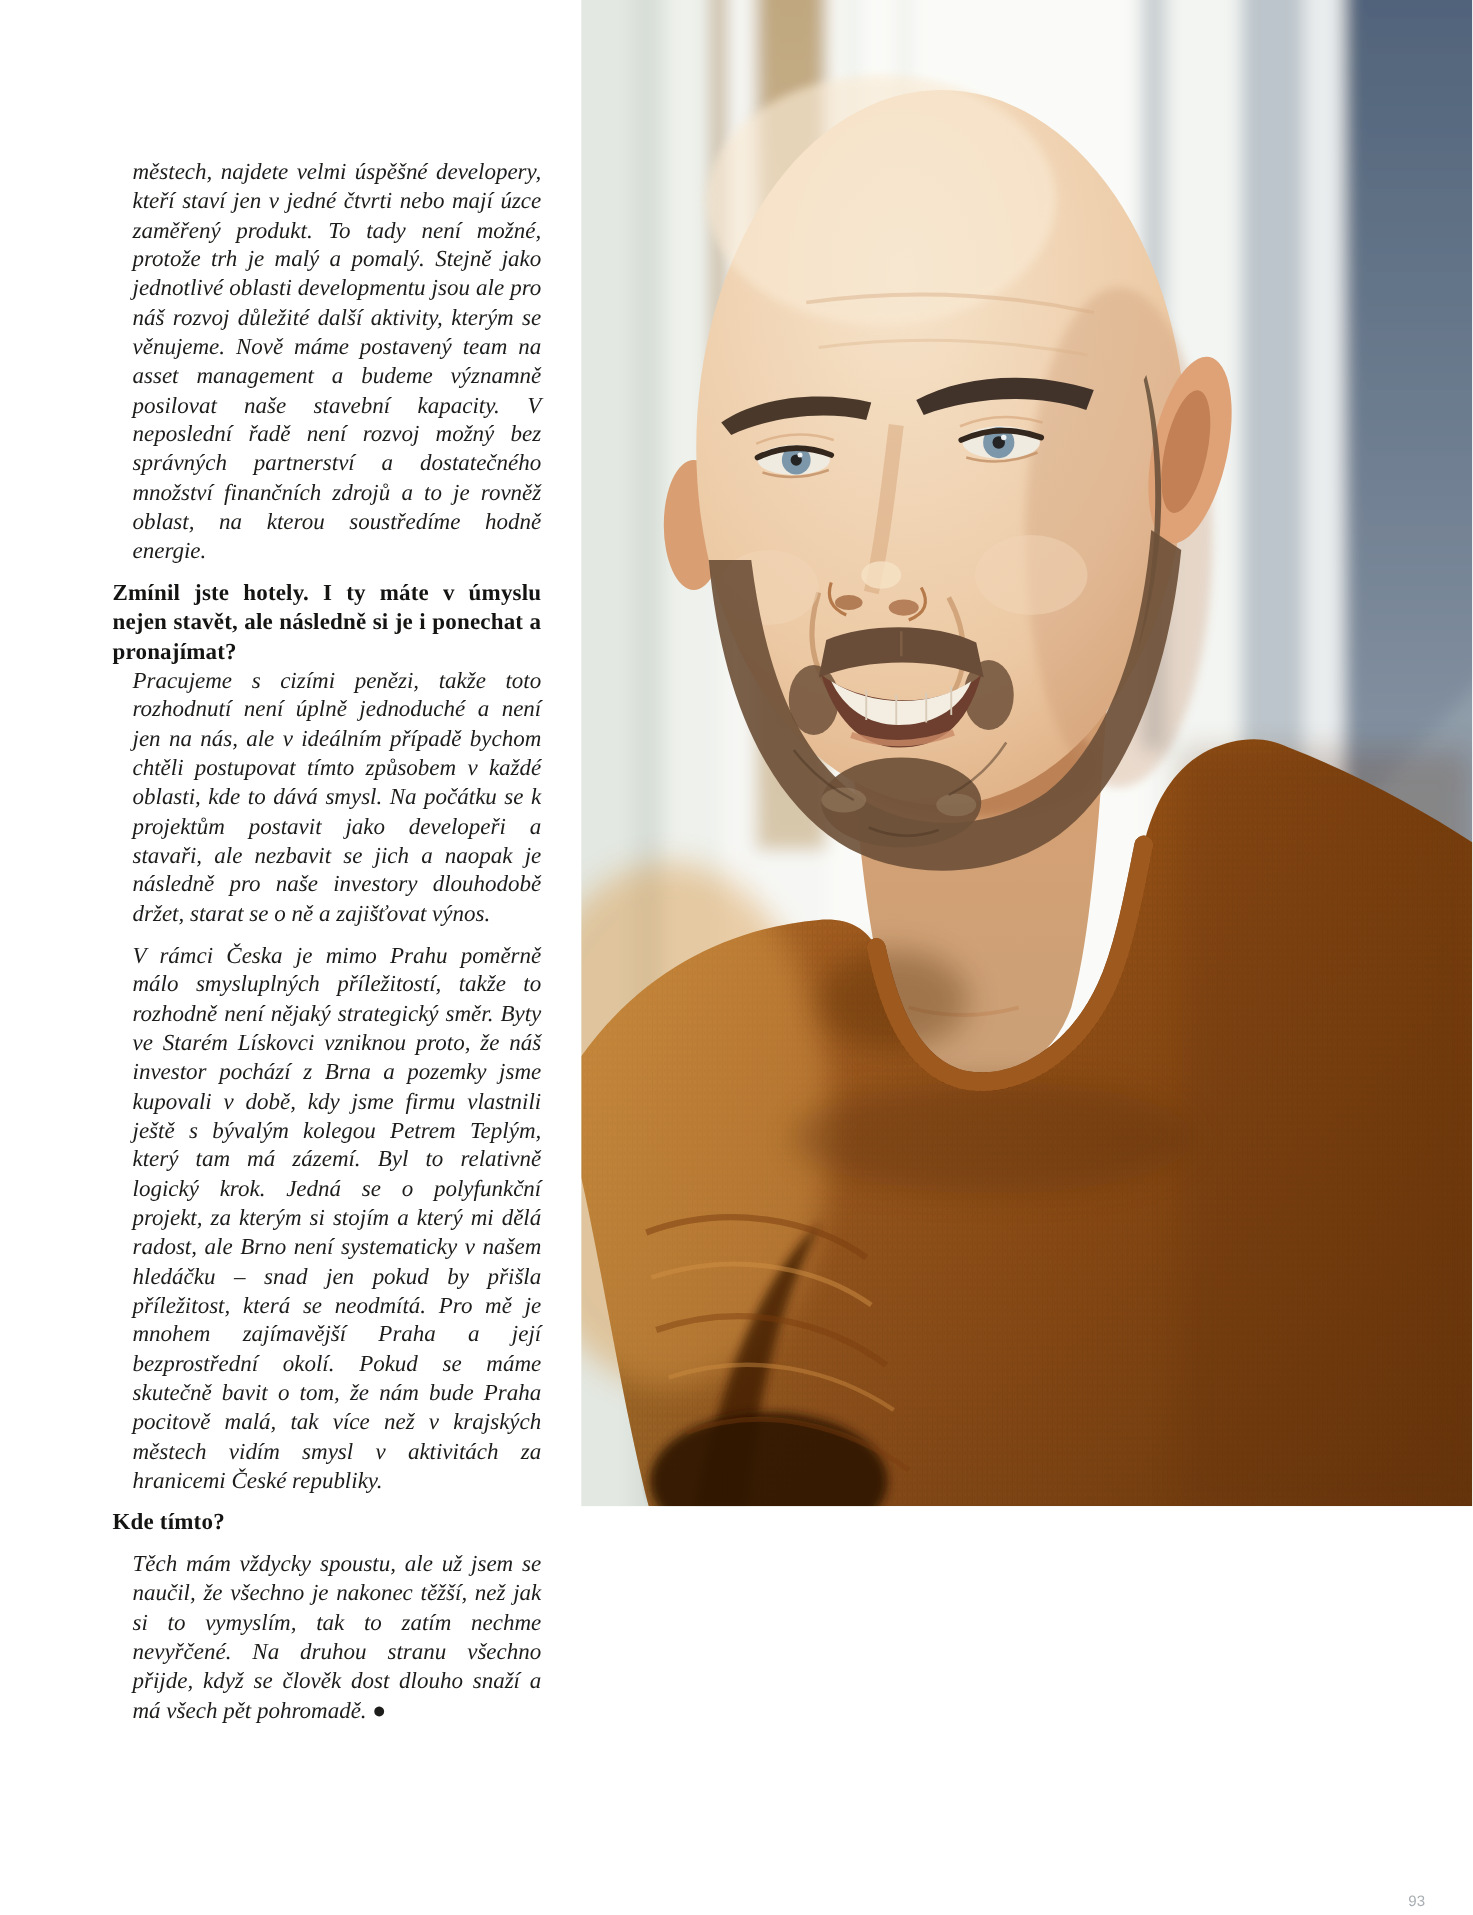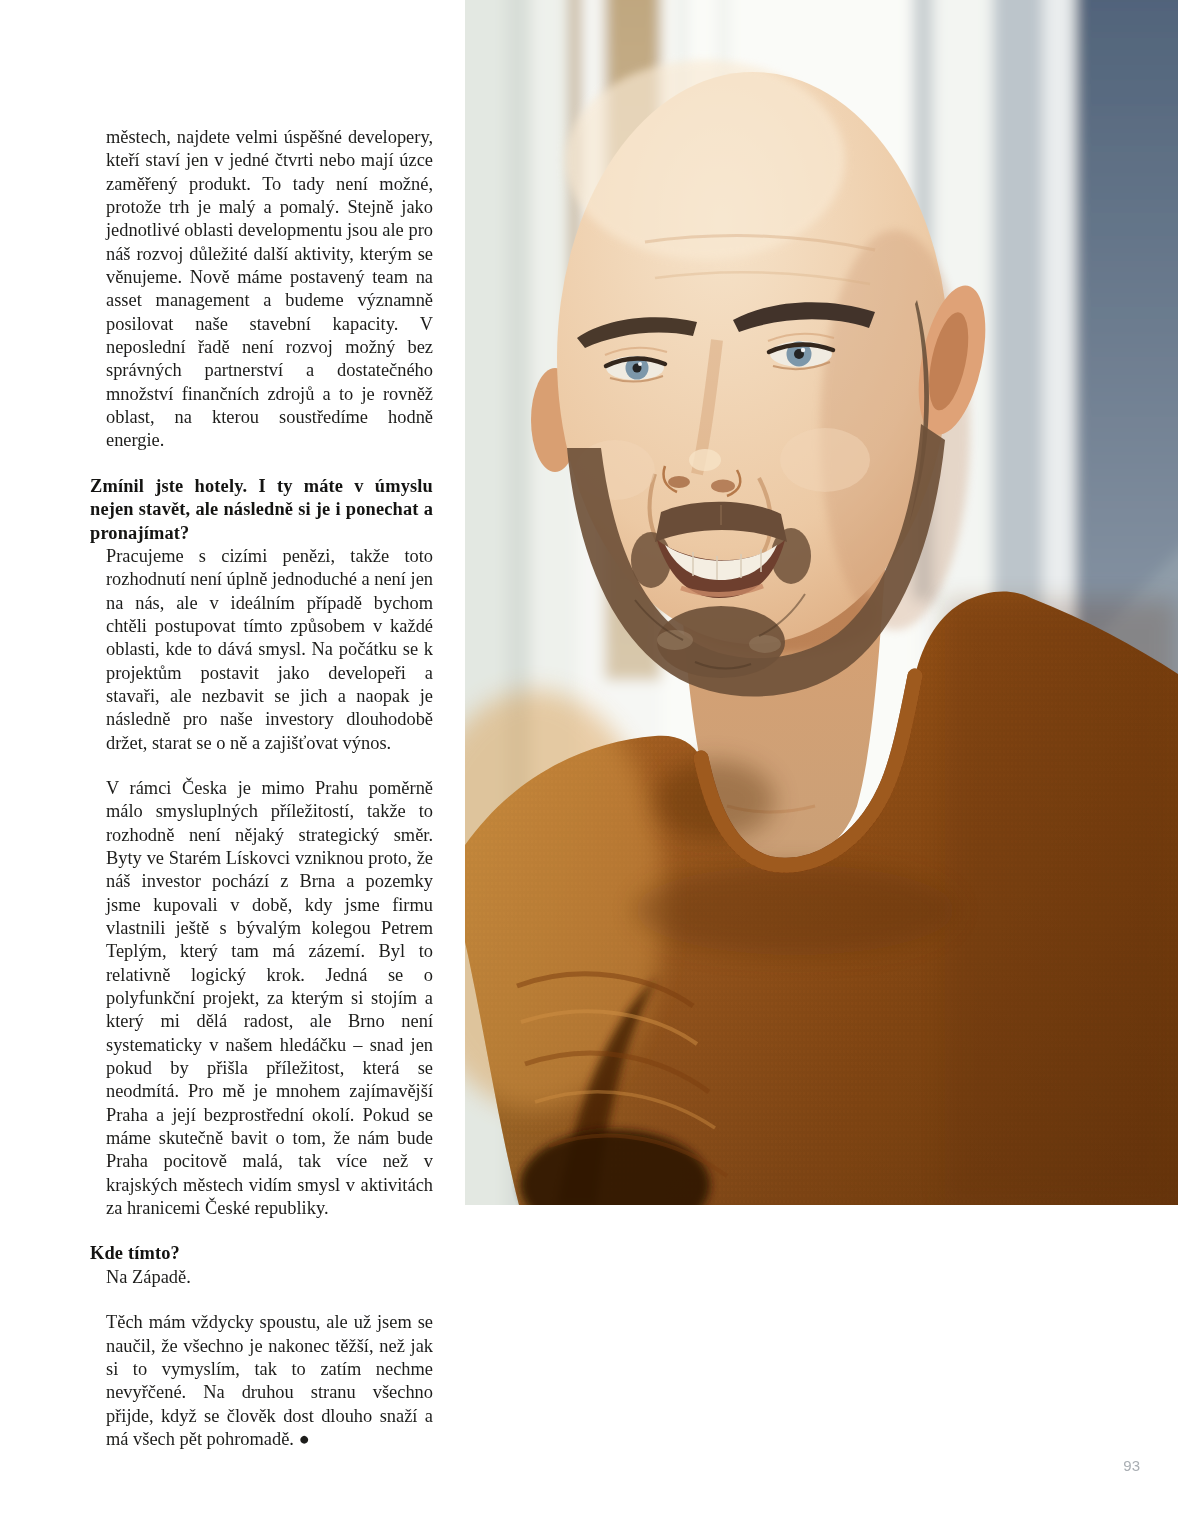--- a/index.html
+++ b/index.html
@@ -9,34 +9,34 @@
     -webkit-font-smoothing:antialiased;
   }
   .page{position:absolute;inset:0;overflow:hidden;}
 
   .text-col{
     position:absolute;left:90px;top:126px;width:343px;
     color:#1d1d1b;font-size:18.4px;line-height:23.35px;
     text-align:justify;hyphens:auto;-webkit-hyphens:auto;
   }
   .text-col p{margin:0;}
-  .answer,.intro{padding-left:16px;}
-  .qa{margin-top:22px;}
+  .answer,.intro{padding-left:16px;font-style:italic;}
+  .qa{margin-top:10px;}
   .question{font-weight:bold;letter-spacing:.15px;color:#141412;}
 
   .photo{
     position:absolute;left:465px;top:0;width:713px;height:1205px;
     margin:0;overflow:hidden;background:#f4f6f2;
   }
   .photo svg{display:block;}
 
   .page-number{
-    position:absolute;top:1457px;right:38px;
+    position:absolute;top:1514px;right:38px;
     font-family:"Liberation Sans", sans-serif;
-    font-size:15px;color:#a9aeb3;
+    font-size:12px;color:#a9aeb3;
   }
 </style>
 </head>
 <body>
 
 <div class="page">
 
   <div class="text-col">
     <p class="intro">městech, najdete velmi úspěšné developery, kteří staví jen v jedné čtvrti nebo mají úzce zaměřený produkt. To tady není možné, protože trh je malý a pomalý. Stejně jako jednotlivé oblasti developmentu jsou ale pro náš rozvoj důležité další aktivity, kterým se věnujeme. Nově máme postavený team na asset management a budeme významně posilovat naše stavební kapacity. V neposlední řadě není rozvoj možný bez správných partnerství a dostatečného množství finančních zdrojů a to je rovněž oblast, na kterou soustředíme hodně energie.</p>
 
@@ -44,21 +44,20 @@
       <p class="question">Zmínil jste hotely. I ty máte v úmyslu nejen stavět, ale následně si je i ponechat a pronajímat?</p>
       <p class="answer">Pracujeme s cizími penězi, takže toto rozhodnutí není úplně jednoduché a není jen na nás, ale v ideálním případě bychom chtěli postupovat tímto způsobem v každé oblasti, kde to dává smysl. Na počátku se k projektům postavit jako developeři a stavaři, ale nezbavit se jich a naopak je následně pro naše investory dlouhodobě držet, starat se o ně a zajišťovat výnos.</p>
     </div>
 
     <div class="qa">
       <p class="answer">V rámci Česka je mimo Prahu poměrně málo smysluplných příležitostí, takže to rozhodně není nějaký strategický směr. Byty ve Starém Lískovci vzniknou proto, že náš investor pochází z Brna a pozemky jsme kupovali v době, kdy jsme firmu vlastnili ještě s bývalým kolegou Petrem Teplým, který tam má zázemí. Byl to relativně logický krok. Jedná se o polyfunkční projekt, za kterým si stojím a který mi dělá radost, ale Brno není systematicky v našem hledáčku – snad jen pokud by přišla příležitost, která se neodmítá. Pro mě je mnohem zajímavější Praha a její bezprostřední okolí. Pokud se máme skutečně bavit o tom, že nám bude Praha pocitově malá, tak více než v krajských městech vidím smysl v aktivitách za hranicemi České republiky.</p>
     </div>
 
     <div class="qa">
       <p class="question">Kde tímto?</p>
-      <p class="answer">Na Západě.</p>
     </div>
 
     <div class="qa">
       <p class="answer">Těch mám vždycky spoustu, ale už jsem se naučil, že všechno je nakonec těžší, než jak si to vymyslím, tak to zatím nechme nevyřčené. Na druhou stranu všechno přijde, když se člověk dost dlouho snaží a má všech pět pohromadě. ●</p>
     </div>
   </div>
 
   <figure class="photo">
     <svg width="713" height="1205" viewBox="0 0 713 1205" xmlns="http://www.w3.org/2000/svg">
       <defs>

